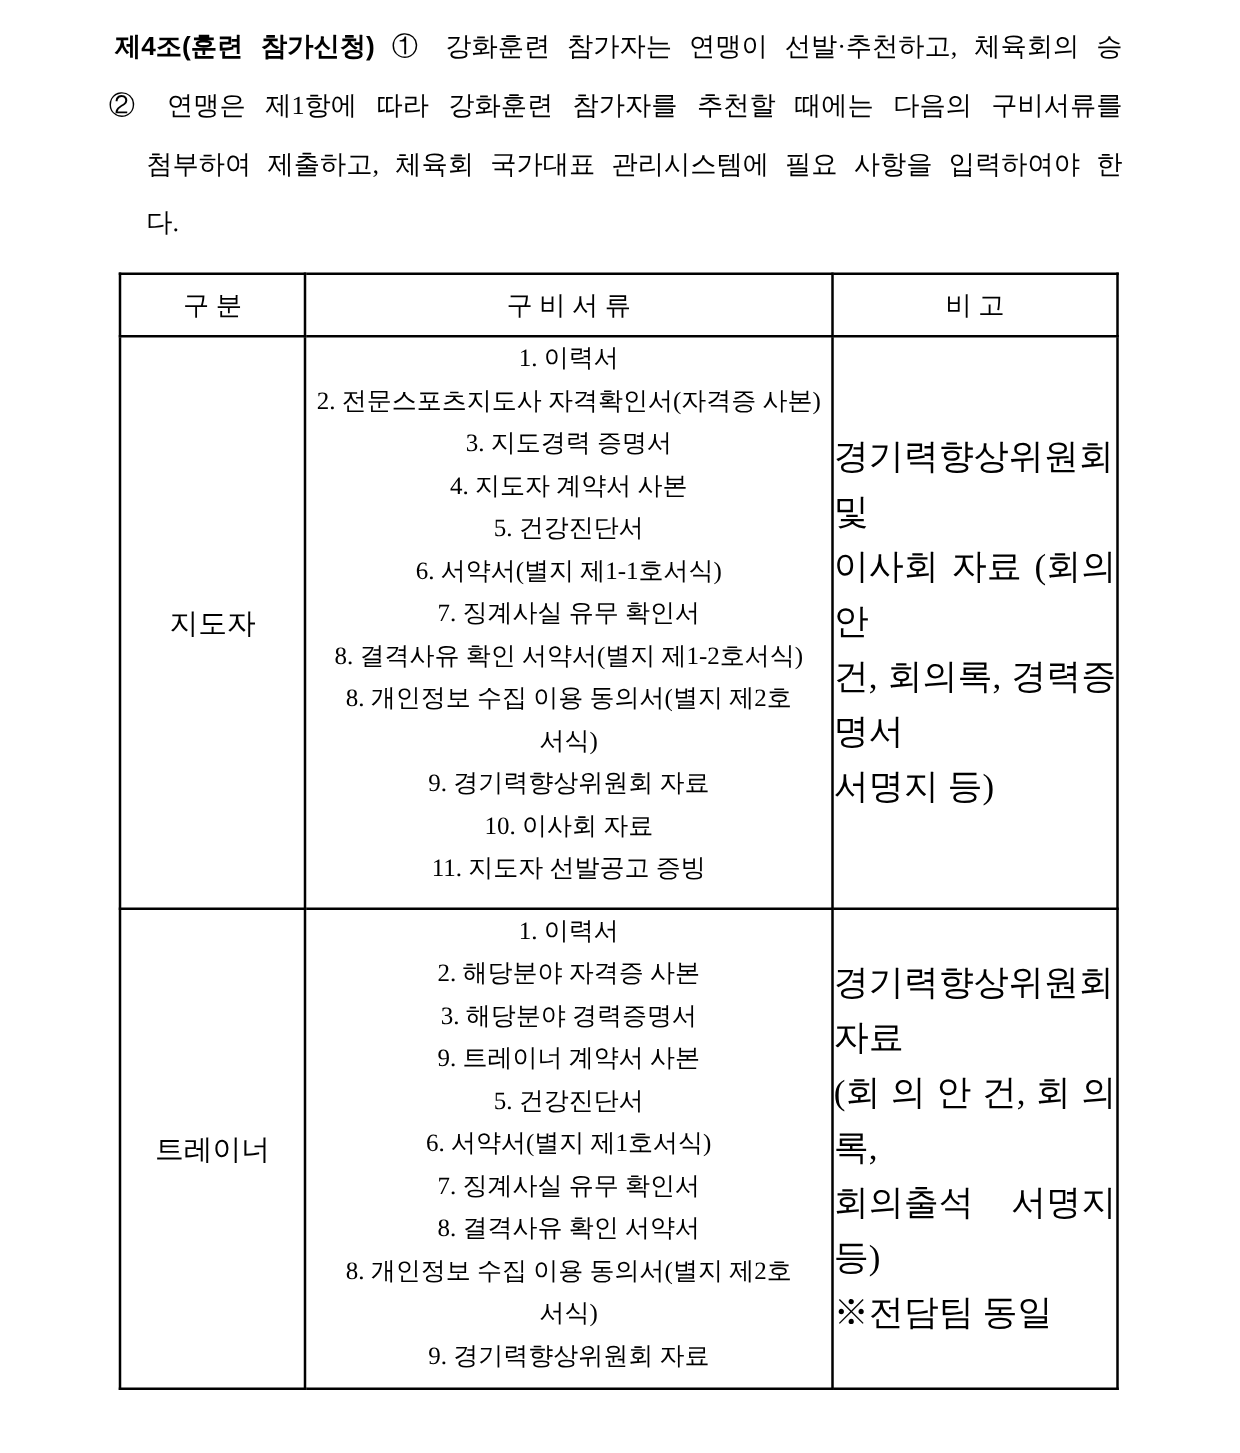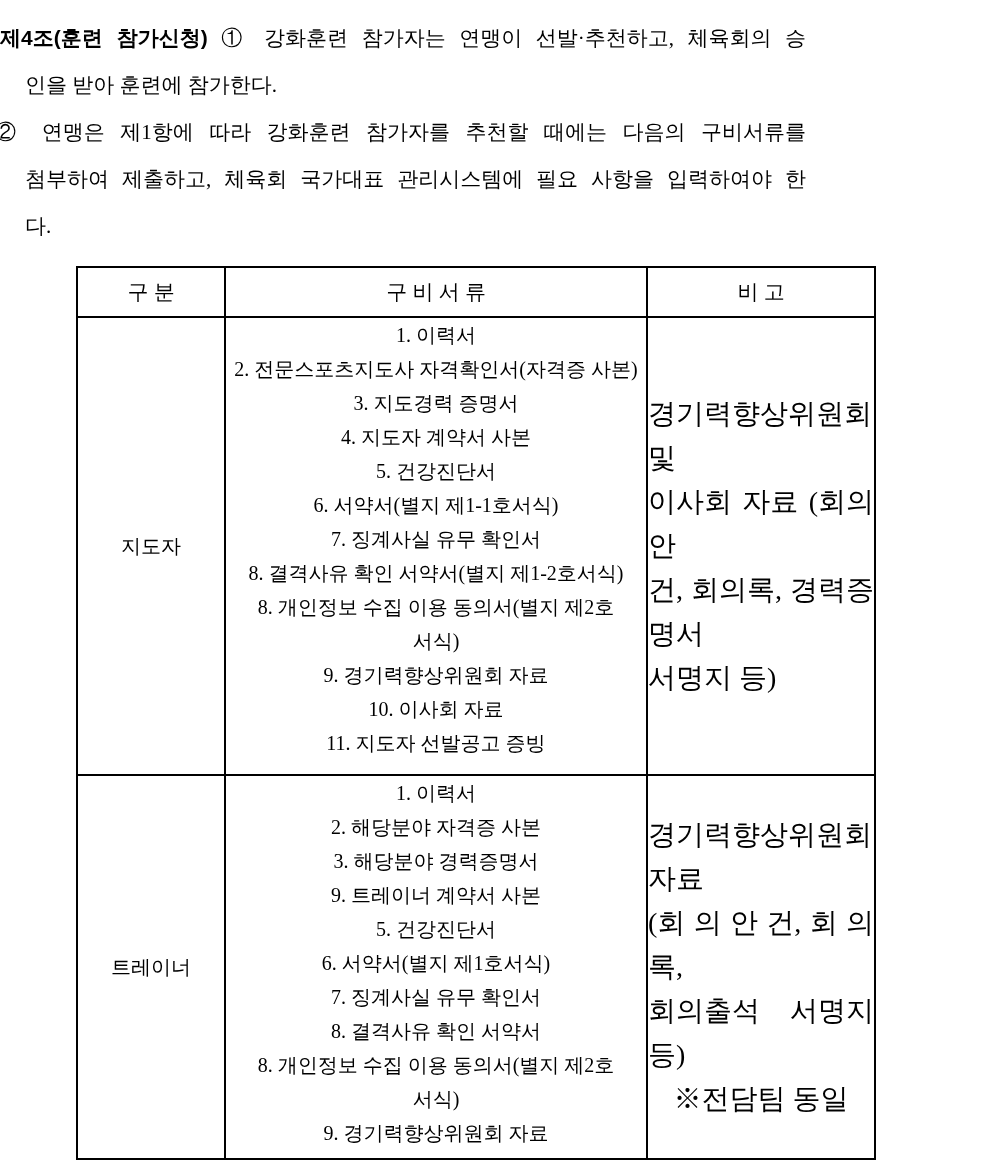--- a/index.html
+++ b/index.html
@@ -13,20 +13,21 @@
     font-family: "Liberation Serif", "DejaVu Serif", serif;
     color: #000000;
     overflow: hidden;
   }
   .doc {
     padding: 14px 0 0 0;
   }
   
   .para-block {
     width: 806px;
+    margin-left: 92px;
     font-size: 21px;
   }
   .pline {
     line-height: 47px;
     white-space: normal;
   }
   .pline.justify {
     text-align: justify;
     text-align-last: justify;
   }
@@ -38,21 +39,21 @@
   }
   .article-bold {
     font-family: "Liberation Sans", "DejaVu Sans", sans-serif;
     font-weight: 700;
     font-size: 21px;
   }
   
   table.req-table {
     border-collapse: collapse;
     table-layout: fixed;
-    margin: 16px 0 0 76px;
+    margin: 16px 0 0 95px;
     width: 798px;
     padding-left: 22px;
   }
   table.req-table th,
   table.req-table td {
     border: 2px solid #000000;
     padding: 0;
     font-weight: normal;
   }
   col.c1 { width: 148px; }
@@ -62,21 +63,21 @@
   tr.hdr th {
     font-size: 21px;
     text-align: center;
     vertical-align: middle;
   }
   tr.row1 { height: 458px; }
   tr.row2 { height: 384px; }
   td.cat-cell {
     text-align: center;
     vertical-align: middle;
-    font-size: 20px;
+    font-size: 23px;
   }
   td.docs-cell {
     vertical-align: top;
     padding: 6px 8px 0 9px;
     text-align: center;
   }
   .doc-line {
     font-size: 20px;
     line-height: 34px;
     white-space: nowrap;
@@ -87,34 +88,32 @@
   }
   .remark-line {
     font-size: 28px;
     line-height: 44px;
   }
   .remark-line.justify {
     text-align: justify;
     text-align-last: justify;
   }
   .remark-line.center {
-    text-align: center;
   }
 </style>
 </head>
 <body>
 
 <div class="doc">
 
   <div class="para-block">
     <div class="pline justify">
       <span class="article-bold">제4조(훈련 참가신청)</span>
       <span>① 강화훈련 참가자는 연맹이 선발·추천하고, 체육회의 승</span>
     </div>
-    <div class="pline indent">인을 받아 훈련에 참가한다.</div>
     <div class="pline justify hang">② 연맹은 제1항에 따라 강화훈련 참가자를 추천할 때에는 다음의 구비서류를</div>
     <div class="pline justify indent">첨부하여 제출하고, 체육회 국가대표 관리시스템에 필요 사항을 입력하여야 한</div>
     <div class="pline indent">다.</div>
   </div>
 
   <table class="req-table">
     <colgroup>
         <col class="c1">
         <col class="c2">
         <col class="c3">

